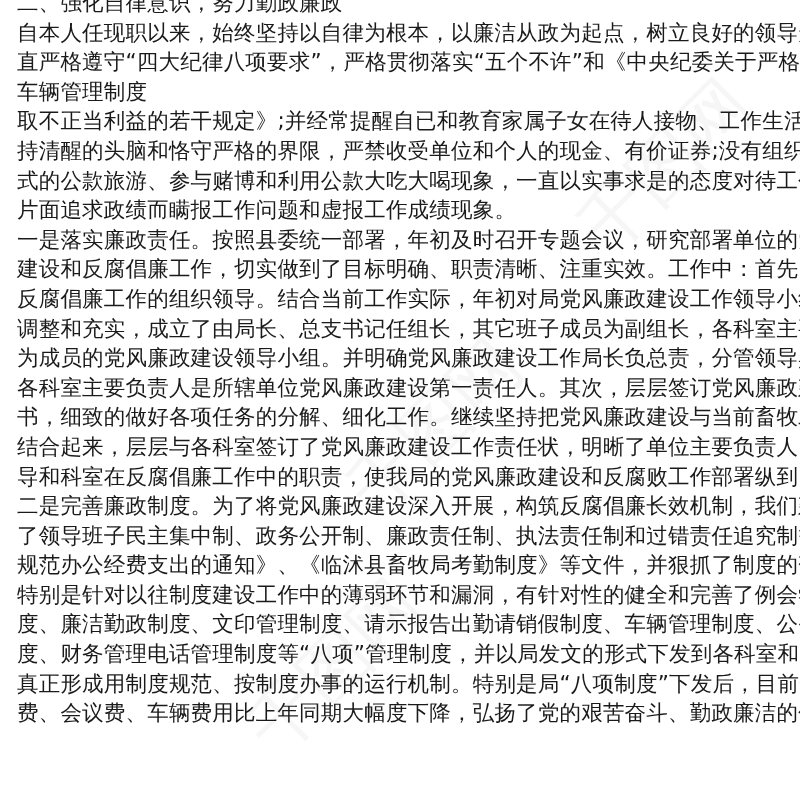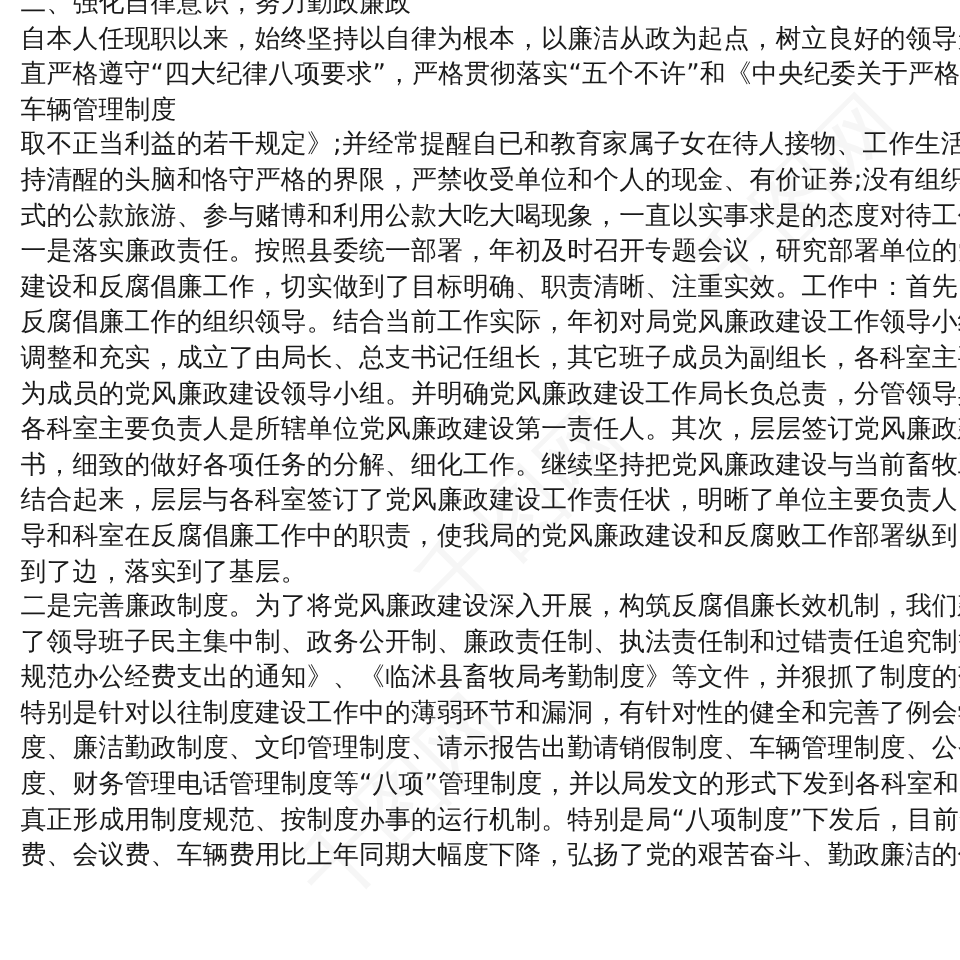--- a/index.html
+++ b/index.html
@@ -47,30 +47,30 @@
 <div class="watermark" style="left:230px; top:620px;">千图网</div>
 
 <div class="page">
   <div class="line">二、强化自律意识，努力勤政廉政</div>
   <div class="line">自本人任现职以来，始终坚持以自律为根本，以廉洁从政为起点，树立良好的领导形象。一</div>
   <div class="line">直严格遵守“四大纪律八项要求”，严格贯彻落实“五个不许”和《中央纪委关于严格禁止利用</div>
   <div class="line">车辆管理制度</div>
   <div class="line">取不正当利益的若干规定》;并经常提醒自已和教育家属子女在待人接物、工作生活方面保</div>
   <div class="line">持清醒的头脑和恪守严格的界限，严禁收受单位和个人的现金、有价证券;没有组织任何形</div>
   <div class="line">式的公款旅游、参与赌博和利用公款大吃大喝现象，一直以实事求是的态度对待工作，无为</div>
+  <div class="line">片面追求政绩而瞒报工作问题和虚报工作成绩现象。</div>
   <div class="line">一是落实廉政责任。按照县委统一部署，年初及时召开专题会议，研究部署单位的党风廉政</div>
   <div class="line">建设和反腐倡廉工作，切实做到了目标明确、职责清晰、注重实效。工作中：首先，加强了</div>
   <div class="line">反腐倡廉工作的组织领导。结合当前工作实际，年初对局党风廉政建设工作领导小组进行了</div>
   <div class="line">调整和充实，成立了由局长、总支书记任组长，其它班子成员为副组长，各科室主要负责人</div>
   <div class="line">为成员的党风廉政建设领导小组。并明确党风廉政建设工作局长负总责，分管领导具体抓，</div>
   <div class="line">各科室主要负责人是所辖单位党风廉政建设第一责任人。其次，层层签订党风廉政建设责任</div>
   <div class="line">书，细致的做好各项任务的分解、细化工作。继续坚持把党风廉政建设与当前畜牧工作紧密</div>
   <div class="line">结合起来，层层与各科室签订了党风廉政建设工作责任状，明晰了单位主要负责人、分管领</div>
   <div class="line">导和科室在反腐倡廉工作中的职责，使我局的党风廉政建设和反腐败工作部署纵到了底、横</div>
-  <div class="line">到了边，落实到了基层。</div>
   <div class="line">二是完善廉政制度。为了将党风廉政建设深入开展，构筑反腐倡廉长效机制，我们建立完善</div>
   <div class="line">了领导班子民主集中制、政务公开制、廉政责任制、执法责任制和过错责任追究制等有关制</div>
   <div class="line">规范办公经费支出的通知》、《临沭县畜牧局考勤制度》等文件，并狠抓了制度的落实工作。</div>
   <div class="line">特别是针对以往制度建设工作中的薄弱环节和漏洞，有针对性的健全和完善了例会学习制</div>
   <div class="line">度、廉洁勤政制度、文印管理制度、请示报告出勤请销假制度、车辆管理制度、公务接待制</div>
   <div class="line">度、财务管理电话管理制度等“八项”管理制度，并以局发文的形式下发到各科室和乡镇站(所)，</div>
   <div class="line">真正形成用制度规范、按制度办事的运行机制。特别是局“八项制度”下发后，目前全局招待</div>
   <div class="line">费、会议费、车辆费用比上年同期大幅度下降，弘扬了党的艰苦奋斗、勤政廉洁的优良作风。</div>
 
 </div>

